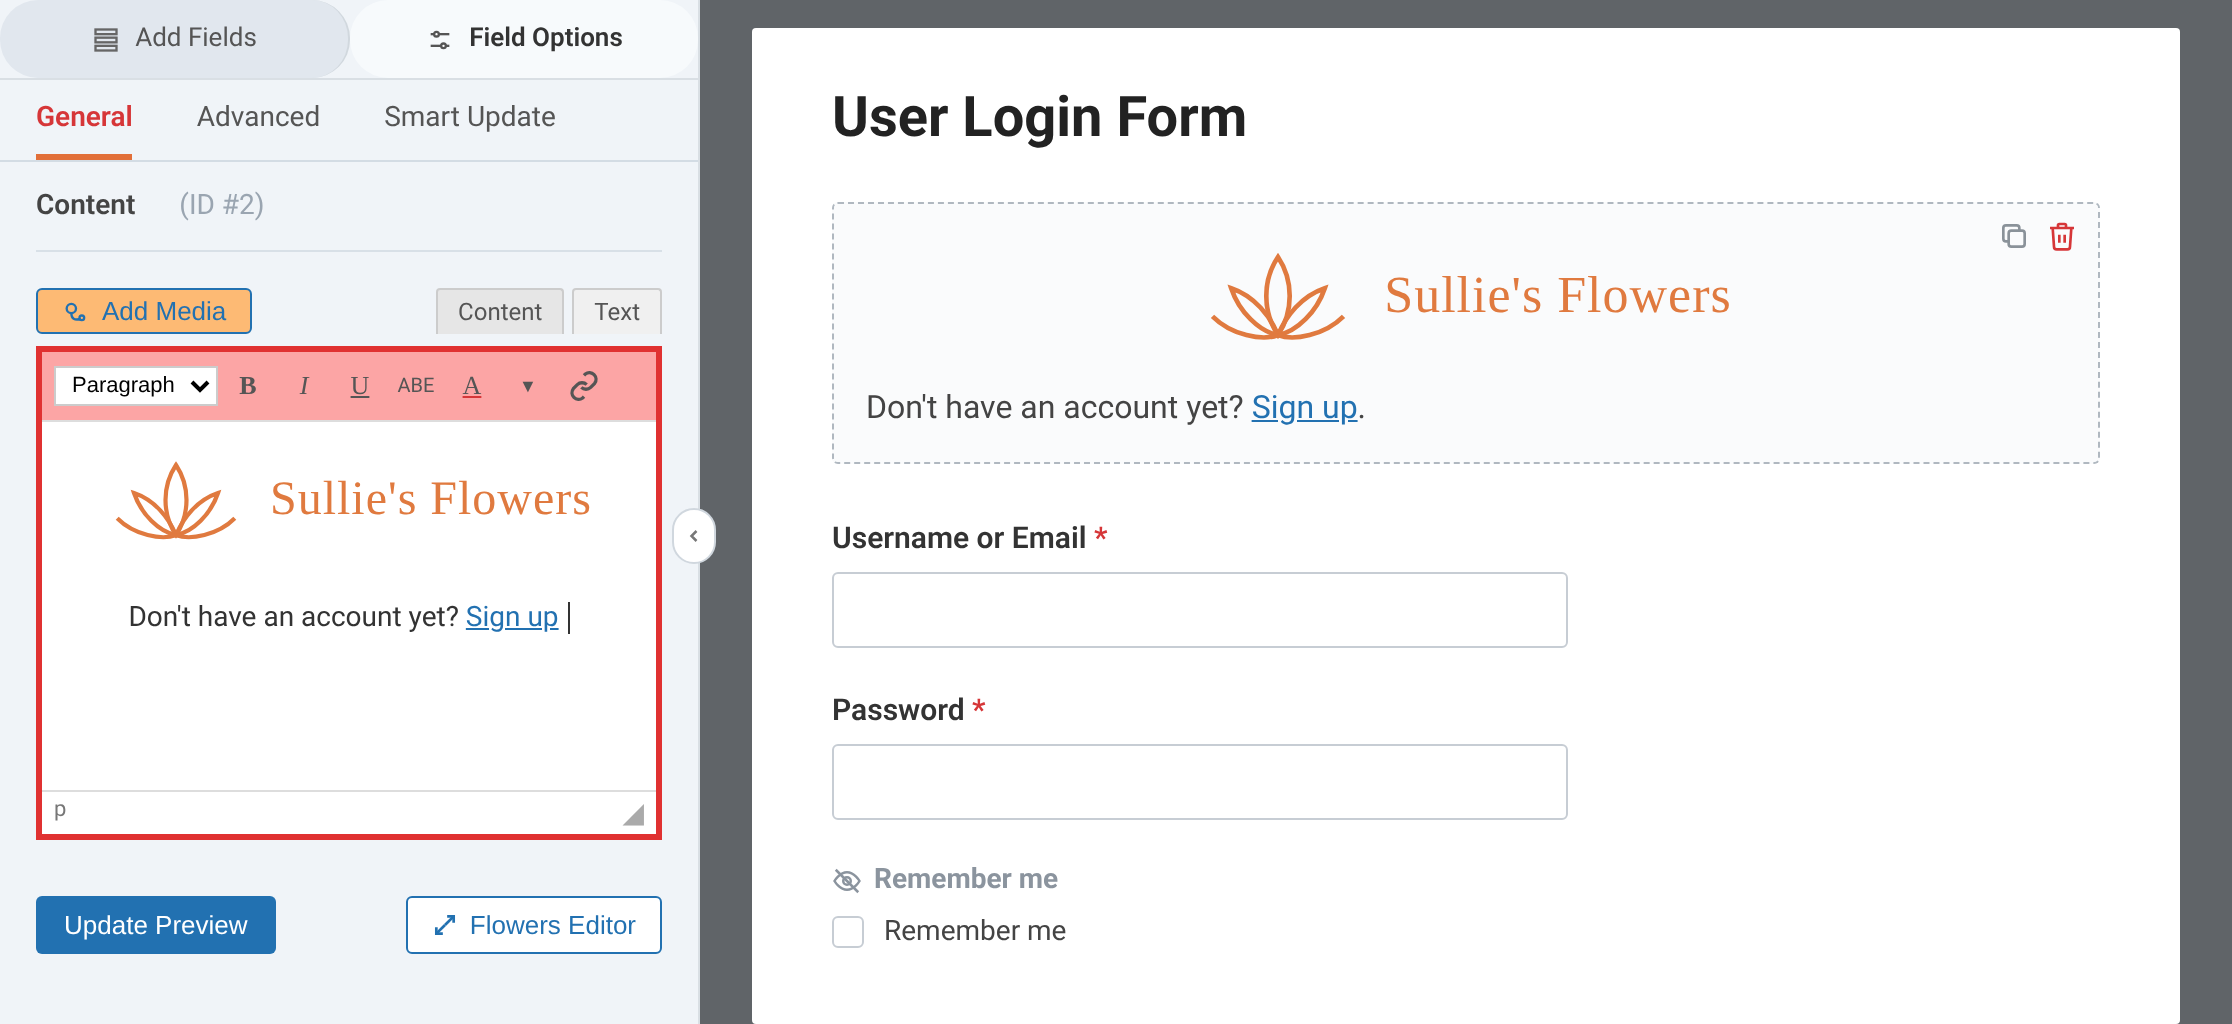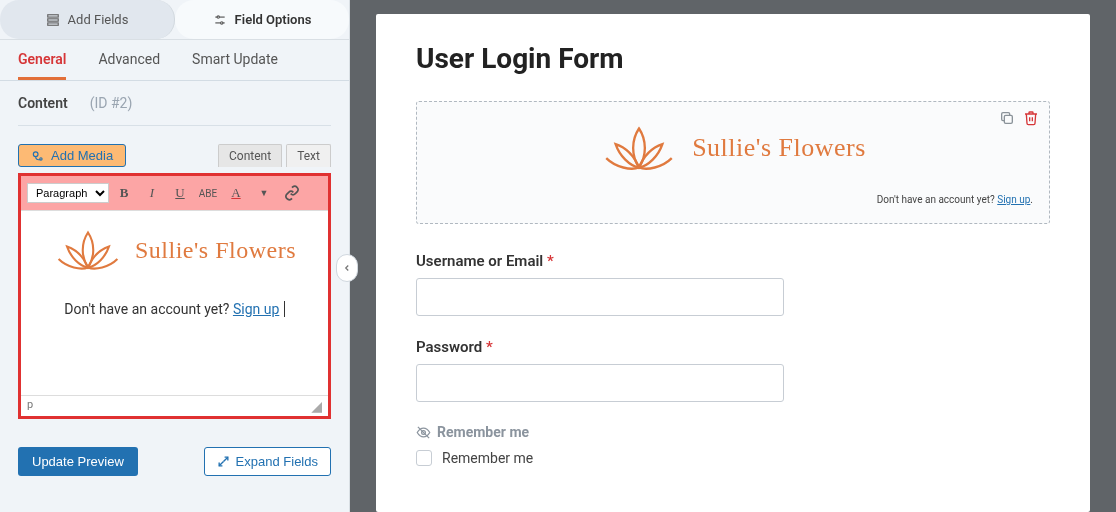--- a/index.html
+++ b/index.html
@@ -38,21 +38,21 @@
   .btn-outline { background: #fff; border: 1px solid #2271b1; color: #2271b1; border-radius: 3px; padding: 6px 12px; font-size: 13px; cursor: pointer; display: inline-flex; align-items: center; gap: 6px; }
   .canvas-area { flex: 1; position: relative; padding: 14px 26px 0 26px; }
   .canvas { background: #fff; height: 100%; border-radius: 2px; padding: 28px 40px; overflow: hidden; }
   .collapse-toggle { position: absolute; left: -14px; top: 254px; width: 22px; height: 28px; background: #fff; border: 1px solid #d0d7de; border-radius: 11px; display: flex; align-items: center; justify-content: center; color: #777; cursor: pointer; z-index: 10; }
   .form-title { font-size: 28px; font-weight: 700; color: #222; margin-bottom: 26px; }
   .selected-field { border: 1px dashed #b0b8c0; background: #fafbfc; border-radius: 3px; padding: 18px 16px; position: relative; margin-bottom: 28px; }
   .field-actions { position: absolute; top: 8px; right: 10px; display: flex; gap: 8px; }
   .fa-icon { width: 16px; height: 16px; cursor: pointer; }
   .preview-logo-row { display: flex; align-items: center; justify-content: center; gap: 14px; }
   .preview-brand-text { font-family: Georgia, 'Times New Roman', serif; font-size: 26px; color: #e07a3f; letter-spacing: 0.5px; }
-  .preview-caption { text-align: right; margin-top: 18px; font-size: 10px; color: #444; }
+  .preview-caption { text-align: left; margin-top: 18px; font-size: 16px; color: #444; }
   .preview-caption a { color: #2271b1; text-decoration: underline; }
   .form-field { margin-bottom: 22px; }
   .field-label { font-size: 15px; font-weight: 600; color: #333; margin-bottom: 8px; display: block; }
   .req { color: #d63638; }
   .text-input { width: 58%; border: 1px solid #c7cdd4; border-radius: 3px; height: 38px; padding: 0 10px; font-size: 14px; }
   .section-heading { font-size: 14px; font-weight: 700; color: #8b949e; margin-bottom: 10px; display: flex; align-items: center; gap: 6px; }
   .checkbox-row { display: flex; align-items: center; gap: 10px; font-size: 14px; color: #444; }
   .checkbox-box { width: 16px; height: 16px; border: 1px solid #c7cdd4; border-radius: 3px; background: #fff; }
   svg { display: block; }
 </style>
@@ -163,21 +163,21 @@
       <button class="btn-primary">Update Preview</button>
       <button class="btn-outline">
         <span>
           <svg width="13" height="13" viewBox="0 0 24 24" fill="none" stroke="#2271b1" stroke-width="2.5">
               <path d="M4 20 L12 12"></path>
               <path d="M20 4 L12 12"></path>
               <path d="M4 14v6h6"></path>
               <path d="M20 10V4h-6"></path>
             </svg>
         </span>
-        <span>Expand Fields</span>
+        <span>Flowers Editor</span>
       </button>
     </div>
   </div>
 
   <div class="canvas-area">
     <div class="collapse-toggle">
       <svg width="10" height="10" viewBox="0 0 24 24" fill="none" stroke="#777" stroke-width="3">
           <polyline points="15 18 9 12 15 6"></polyline>
         </svg>
     </div>

